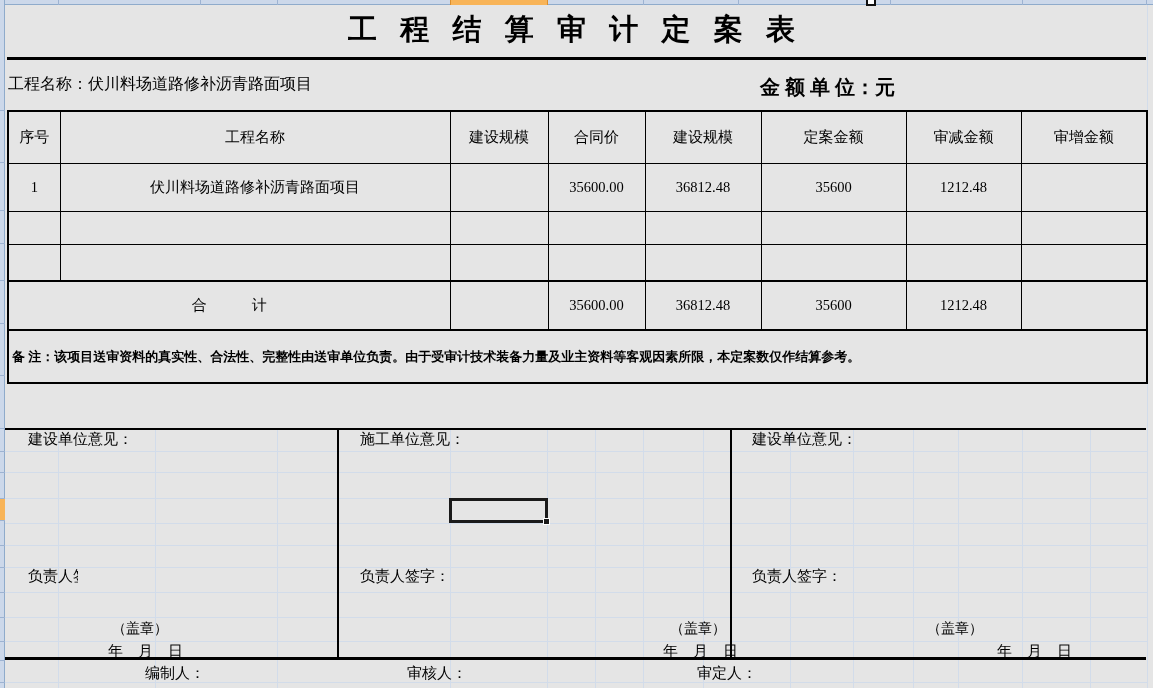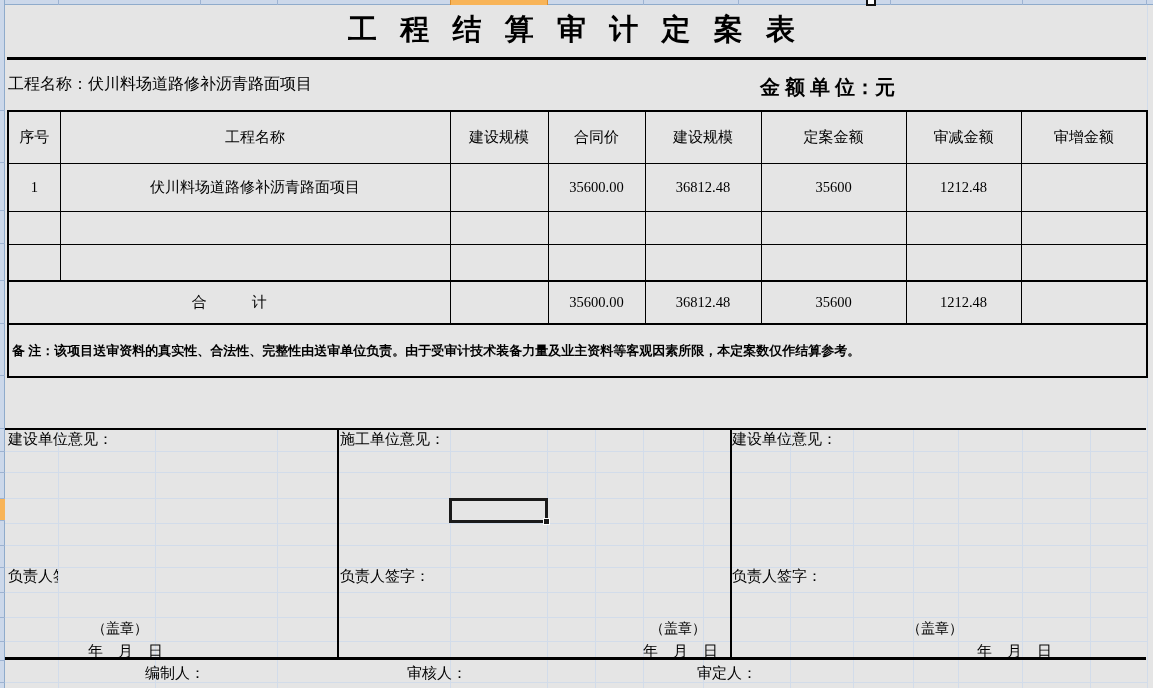--- a/index.html
+++ b/index.html
@@ -30,21 +30,21 @@
   table.main .bb2 td, table.main td.bb2{border-bottom-width:2px;}
   .total-label{font-size:16px;white-space:pre;}
   .costflex{display:flex;height:52px;align-items:center;}
   .cost-label{width:195px;border-right:1px solid #000;height:100%;display:flex;align-items:center;justify-content:center;font-size:15px;}
   .cost-value{flex:1;text-align:left;padding-left:4px;font-size:15px;}
   .remark-cell{text-align:left !important;padding-left:3px !important;font-size:13px !important;font-weight:bold !important;}
   
   .opinions{position:absolute;left:5px;top:428px;width:1141px;height:232px;box-sizing:border-box;
             border-top:2px solid #000;border-bottom:3px solid #000;}
   .divider{position:absolute;top:428px;width:2px;height:232px;background:#000;}
-  .lbl{position:absolute;font-size:15px;white-space:pre;line-height:17px;}
+  .lbl{position:absolute;font-size:15px;white-space:pre;line-height:17px;margin-left:20px;}
   .lbl.small{font-size:14px;}
   .clip{width:50px;overflow:hidden;}
   .footer-lbl{position:absolute;top:664px;font-size:15px;white-space:pre;}
   
   .selcell{position:absolute;left:449px;top:498px;width:99px;height:25px;box-sizing:border-box;
            border:3px solid #1a1a1a;}
   .handle{position:absolute;right:-5px;bottom:-5px;width:5px;height:5px;background:#1a1a1a;border:1px solid #fff;}
 </style>
 </head>
 <body>
@@ -134,21 +134,21 @@
     <tr style="height:37px" class="bb2">
       <td></td>
       <td></td>
       <td></td>
       <td></td>
       <td></td>
       <td></td>
       <td></td>
       <td></td>
     </tr>
-    <tr style="height:43px" class="bb2">
+    <tr style="height:49px" class="bb2">
       <td colspan="2" class="total-label">合　　　计</td>
       <td></td>
       <td class="num">35600.00</td>
       <td class="num">36812.48</td>
       <td class="num">35600</td>
       <td class="num">1212.48</td>
       <td></td>
     </tr>
     <tr style="height:53px">
       <td colspan="8" class="remark-cell bb2">备 注：该项目送审资料的真实性、合法性、完整性由送审单位负责。由于受审计技术装备力量及业主资料等客观因素所限，本定案数仅作结算参考。</td>

